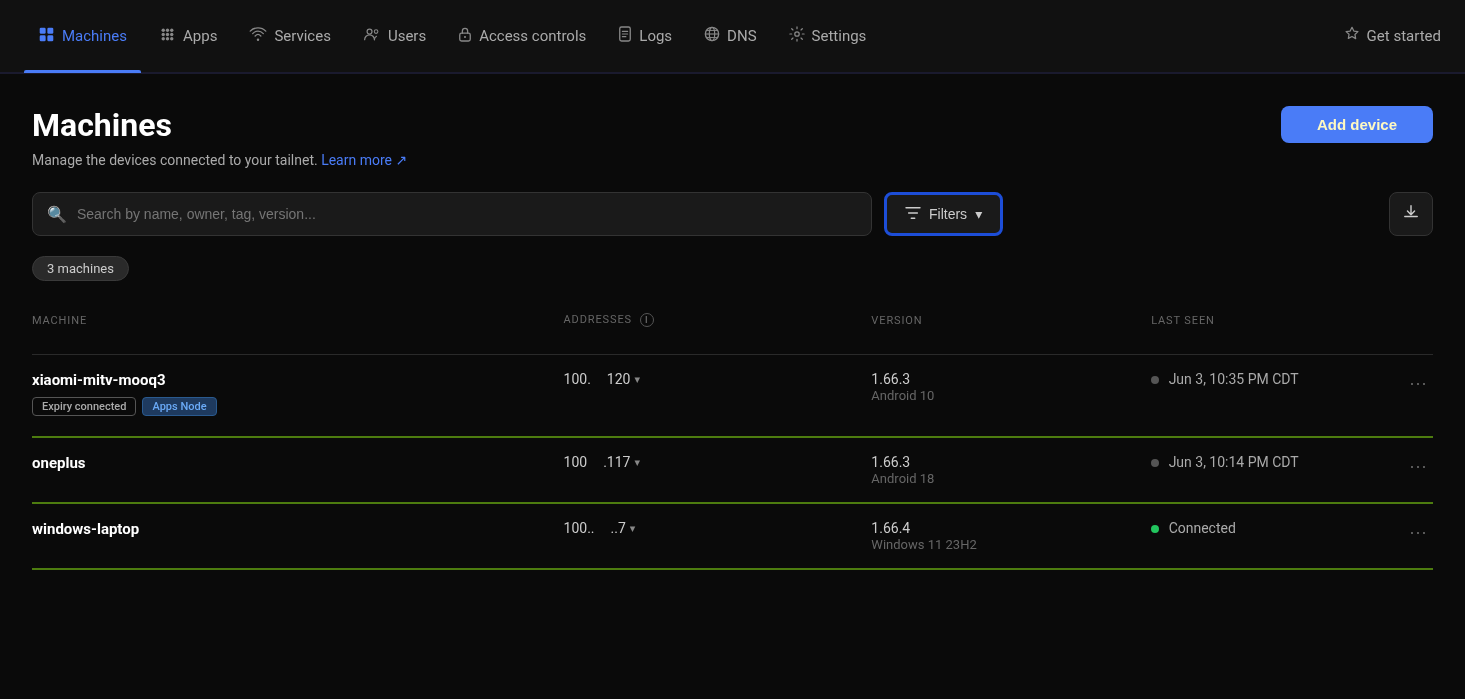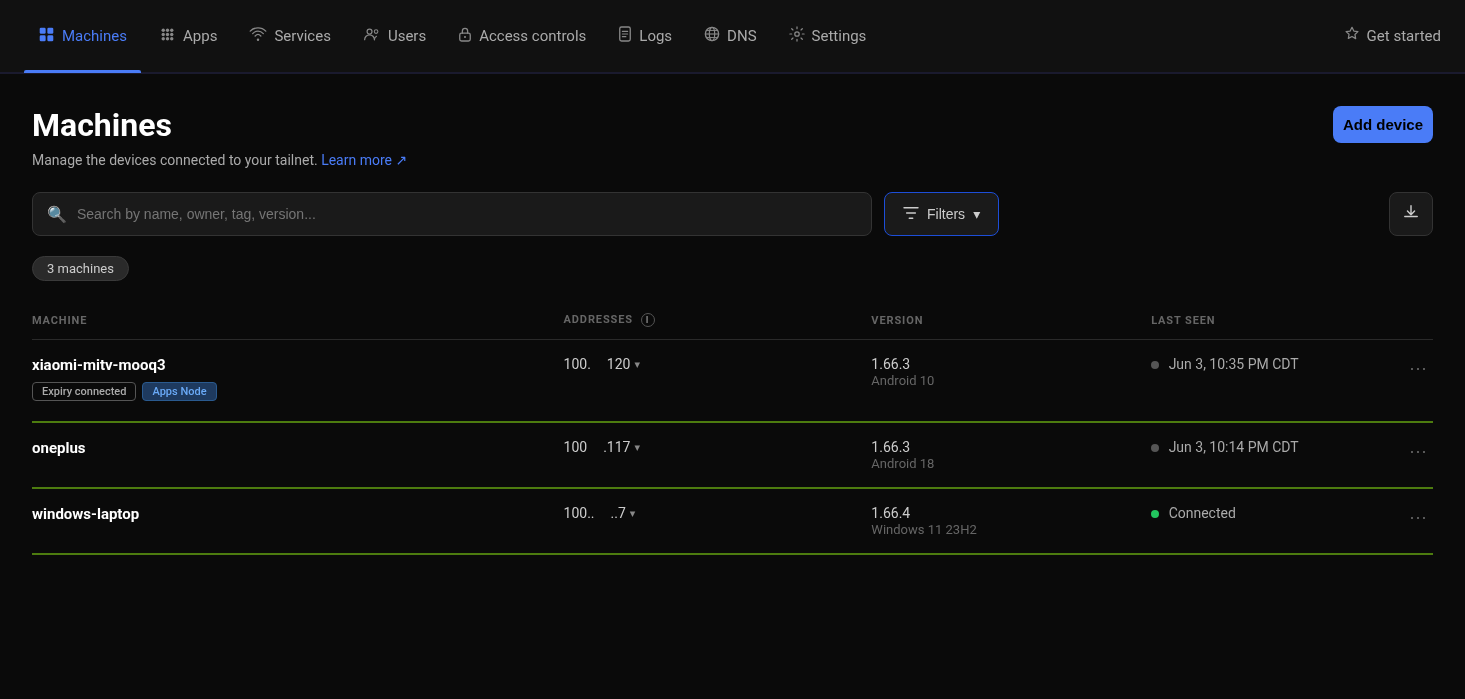--- a/index.html
+++ b/index.html
@@ -80,24 +80,24 @@
       font-size: 14px;
     }
     .learn-more {
       color: #4a7cf7;
       text-decoration: none;
       font-size: 14px;
     }
 
     .add-device-btn {
       background: #4a7cf7;
-      color: #000000;
+      color: #fef9c3;
       border: none;
       border-radius: 8px;
-      padding: 10px 10px;
+      padding: 10px 36px;
       font-size: 15px;
       font-weight: 600;
       cursor: pointer;
       white-space: nowrap;
     }
 
     
     .search-row {
       display: flex;
       align-items: center;
@@ -125,21 +125,21 @@
     }
     .search-icon-char {
       color: #555555;
       font-size: 16px;
     }
     .filters-btn {
       display: flex;
       align-items: center;
       gap: 8px;
       background: #1a1a1a;
-      border: 1px solid #1d4ed8;
+      border: 3px solid #1d4ed8;
       border-radius: 8px;
       padding: 0 18px;
       height: 44px;
       color: #cccccc;
       font-size: 14px;
       cursor: pointer;
     }
     .download-btn {
       display: flex;
       align-items: center;
@@ -172,25 +172,25 @@
     .machines-table {
       width: 100%;
       border-collapse: collapse;
     }
     .machines-table thead tr {
       border-bottom: 1px solid #2a2a2a;
     }
     .machines-table th {
       text-align: left;
       font-size: 11px;
-      font-weight: 700;
+      font-weight: 400;
       color: #666666;
       letter-spacing: 0.08em;
       text-transform: uppercase;
-      padding: 8px 0 12px 0;
+      padding: 8px 0 27px 0;
     }
     .col-machine { width: 38%; }
     .col-addresses { width: 22%; }
     .col-version { width: 20%; margin-left: 35px; }
     .col-lastseen { width: 18%; }
     .col-actions { width: 2%; }
 
     .machines-table tbody tr {
       border-bottom: 2px solid #4d7c0f;
     }

